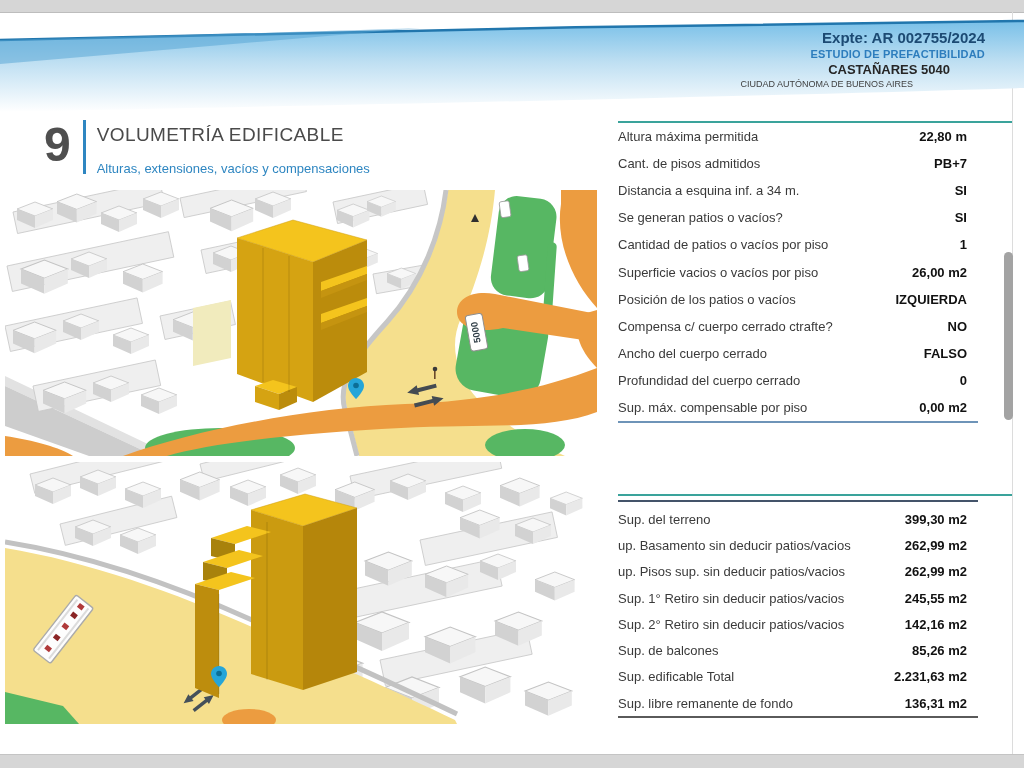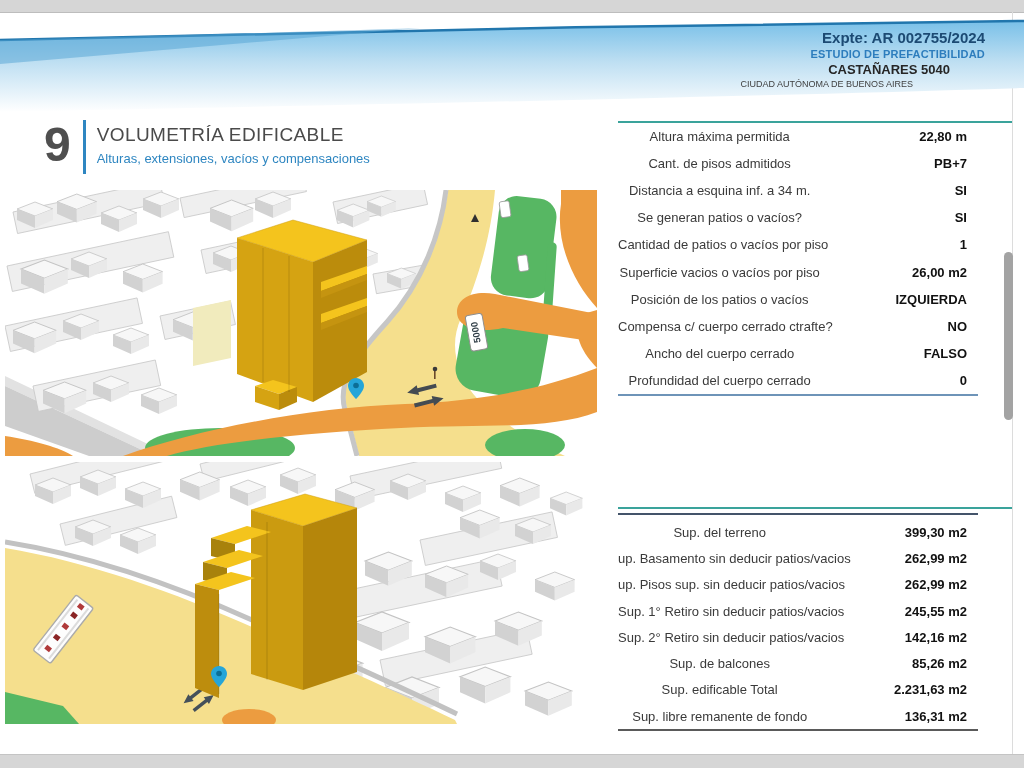--- a/index.html
+++ b/index.html
@@ -16,34 +16,34 @@
   .hdr-expte{font-size:15px;font-weight:bold;color:#1c4a73;padding-bottom:3px}
   .hdr-study{font-size:11px;font-weight:bold;color:#2d7dbd;letter-spacing:.2px;padding-bottom:3px}
   .hdr-address{font-size:13px;font-weight:bold;color:#262626;padding-right:35px;padding-bottom:3px}
   .hdr-city{font-size:9px;color:#3f3f3f;padding-right:72px}
 
   .section-header{position:absolute;left:44px;top:116px;display:flex}
   .sec-num{font-size:48px;font-weight:bold;color:#4f4f4f;line-height:58px}
   .sec-bar{width:3px;height:54px;background:#2e86c1;margin:4px 11px 0 12px}
   .sec-text{padding-top:8px}
   .sec-title{font-size:19px;font-weight:normal;color:#4a4a4a;letter-spacing:.4px}
-  .sec-sub{font-size:13px;color:#2e86c1;margin-top:5px}
+  .sec-sub{font-size:13px;color:#2e86c1;margin-top:15px}
 
   .dtable{position:absolute;left:618px;width:394px}
   #table1{top:121px}
-  #table2{top:507px}
+  #table2{top:494px}
   .tline-teal{height:2px;background:#3aa39b}
   .tline-slate{height:2px;background:#6e94b8;width:360px}
   .tline-dark{height:2px;background:#44546a;width:360px}
   .tline-gray{height:2px;background:#5a5a5a;width:360px}
   .spacer4{height:4px}
   .trow{display:flex;align-items:center}
   #table1 .trow{height:27.1px}
   #table2 .trow{height:26.3px}
-  .tlabel{width:208px;text-align:center;font-size:13px;color:#3a3a3a;white-space:nowrap}
+  .tlabel{width:208px;text-align:left;font-size:13px;color:#3a3a3a;white-space:nowrap}
   .tvalue{width:149px;margin-right:45px;text-align:right;font-size:13px;font-weight:bold;color:#111;white-space:nowrap}
 
   .scroll-thumb{position:absolute;left:1004px;top:252px;width:9px;height:168px;background:#a3a3a3;border-radius:5px}
 
   .map{position:absolute;background:#ffffff}
   #map1{left:5px;top:190px;width:592px;height:266px}
   #map2{left:5px;top:462px;width:595px;height:262px}
   .st{fill:#efefef;stroke:#c9c9c9;stroke-width:.8}
 </style>
 </head>
@@ -116,20 +116,24 @@
       <div class="tlabel">Compensa c/ cuerpo cerrado ctrafte?</div>
       <div class="tvalue">NO</div>
     </div>
   <div class="trow">
       <div class="tlabel">Ancho del cuerpo cerrado</div>
       <div class="tvalue">FALSO</div>
     </div>
   <div class="trow">
       <div class="tlabel">Profundidad del cuerpo cerrado</div>
       <div class="tvalue">0</div>
+    </div>
+  <div class="trow">
+      <div class="tlabel">Sup. máx. compensable por piso</div>
+      <div class="tvalue">0,00 m2</div>
     </div>
   <div class="tline-slate"></div>
 </div>
 
 <div class="dtable" id="table2">
   <div class="tline-teal"></div>
   <div class="spacer4"></div>
   <div class="tline-dark"></div>
   <div class="spacer4"></div>
   <div class="trow">

